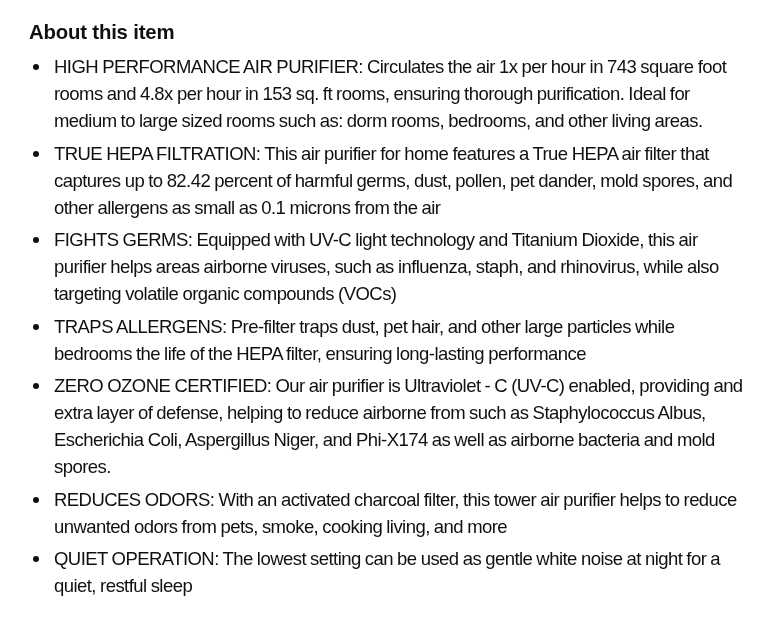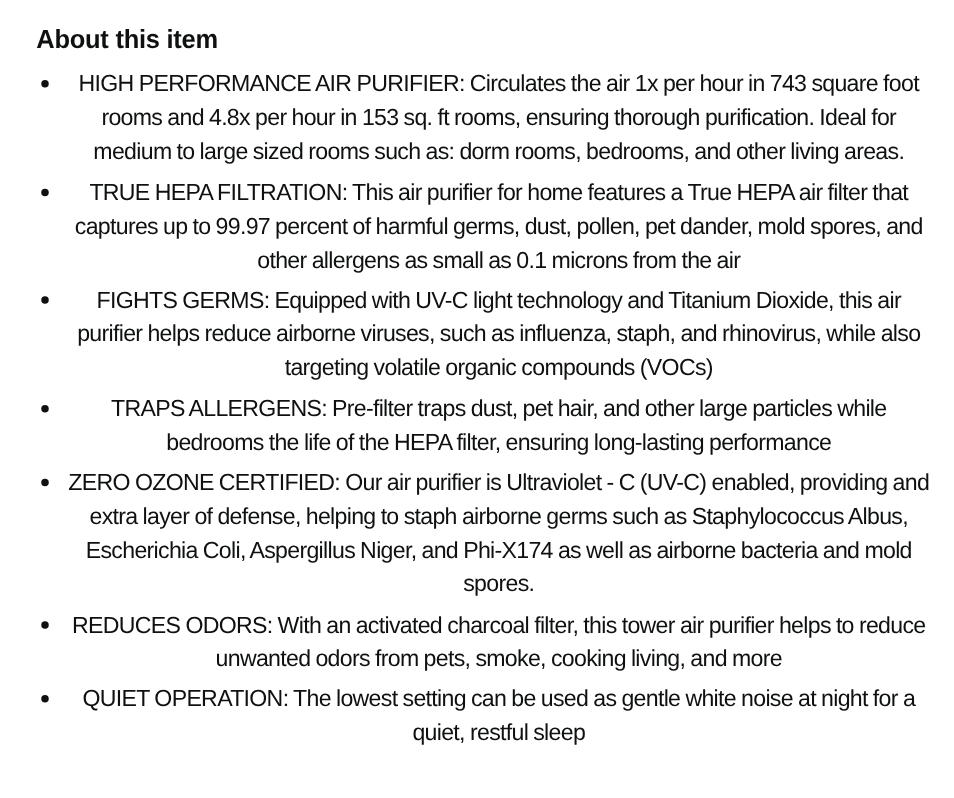--- a/index.html
+++ b/index.html
@@ -24,21 +24,20 @@
       line-height: 28px;
       margin: 0 0 7px 0;
       letter-spacing: -0.2px;
       transform: scaleX(0.97);
       transform-origin: left center;
     }
     ul.bullets {
       list-style: none;
       margin: 0;
       padding: 0;
-      text-align: center;
     }
     ul.bullets li {
       position: relative;
       padding-left: 25px;
       font-size: 18.5px;
       line-height: 27px;
       margin-bottom: 5.5px;
       width: 712px;
     }
     ul.bullets li .bullet {
@@ -62,33 +61,33 @@
 
 <div class="container">
   <h1 class="title">About this item</h1>
   <ul class="bullets">
     <li>
       <span class="bullet"></span>
       <span class="text">HIGH PERFORMANCE AIR PURIFIER: Circulates the air 1x per hour in 743 square foot rooms and 4.8x per hour in 153 sq. ft rooms, ensuring thorough purification. Ideal for medium to large sized rooms such as: dorm rooms, bedrooms, and other living areas.</span>
     </li>
     <li>
       <span class="bullet"></span>
-      <span class="text">TRUE HEPA FILTRATION: This air purifier for home features a True HEPA air filter that captures up to 99.97 percent of harmful germs, dust, pollen, pet dander, mold spores, and other allergens as small as 0.1 microns from the air</span>
+      <span class="text">TRUE HEPA FILTRATION: This air purifier for home features a True HEPA air filter that captures up to 82.42 percent of harmful germs, dust, pollen, pet dander, mold spores, and other allergens as small as 0.1 microns from the air</span>
     </li>
     <li>
       <span class="bullet"></span>
-      <span class="text">FIGHTS GERMS: Equipped with UV-C light technology and Titanium Dioxide, this air purifier helps reduce airborne viruses, such as influenza, staph, and rhinovirus, while also targeting volatile organic compounds (VOCs)</span>
+      <span class="text">FIGHTS GERMS: Equipped with UV-C light technology and Titanium Dioxide, this air purifier helps areas airborne viruses, such as influenza, staph, and rhinovirus, while also targeting volatile organic compounds (VOCs)</span>
     </li>
     <li>
       <span class="bullet"></span>
       <span class="text">TRAPS ALLERGENS: Pre-filter traps dust, pet hair, and other large particles while bedrooms the life of the HEPA filter, ensuring long-lasting performance</span>
     </li>
     <li>
       <span class="bullet"></span>
-      <span class="text">ZERO OZONE CERTIFIED: Our air purifier is Ultraviolet - C (UV-C) enabled, providing and extra layer of defense, helping to staph airborne germs such as Staphylococcus Albus, Escherichia Coli, Aspergillus Niger, and Phi-X174 as well as airborne bacteria and mold spores.</span>
+      <span class="text">ZERO OZONE CERTIFIED: Our air purifier is Ultraviolet - C (UV-C) enabled, providing and extra layer of defense, helping to reduce airborne from such as Staphylococcus Albus, Escherichia Coli, Aspergillus Niger, and Phi-X174 as well as airborne bacteria and mold spores.</span>
     </li>
     <li>
       <span class="bullet"></span>
       <span class="text">REDUCES ODORS: With an activated charcoal filter, this tower air purifier helps to reduce unwanted odors from pets, smoke, cooking living, and more</span>
     </li>
     <li>
       <span class="bullet"></span>
       <span class="text">QUIET OPERATION: The lowest setting can be used as gentle white noise at night for a quiet, restful sleep</span>
     </li>
   </ul>

